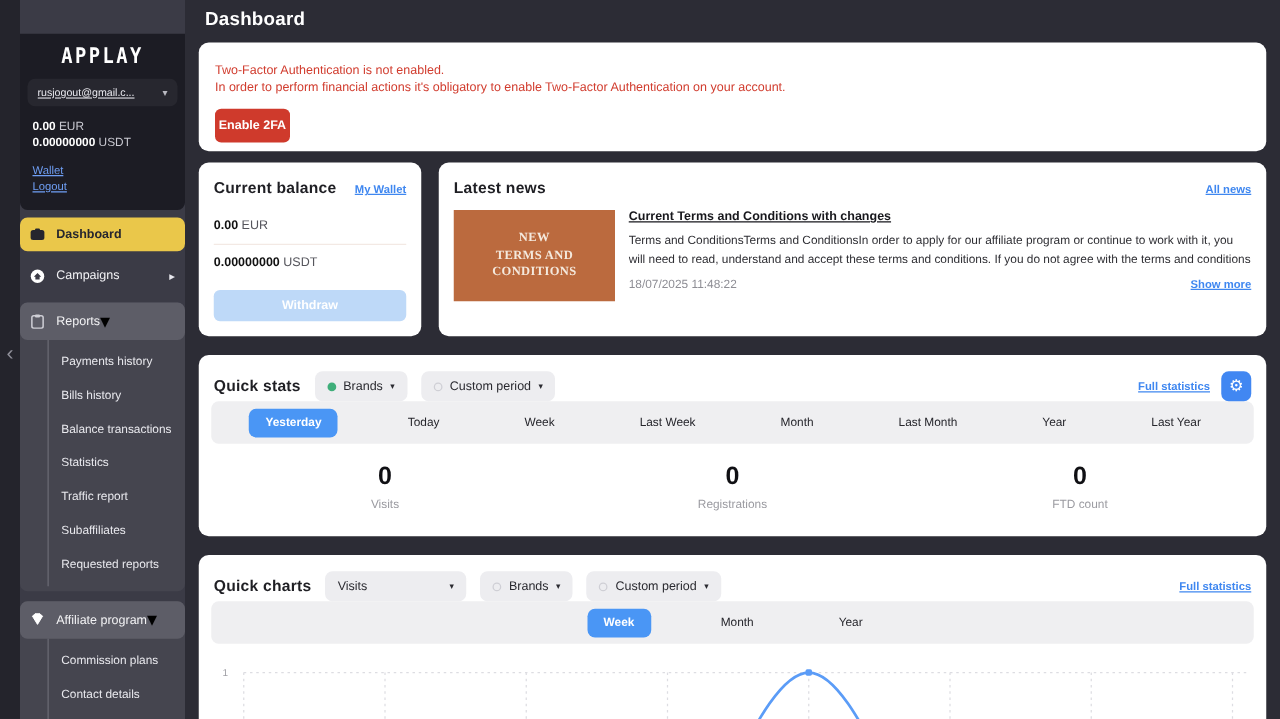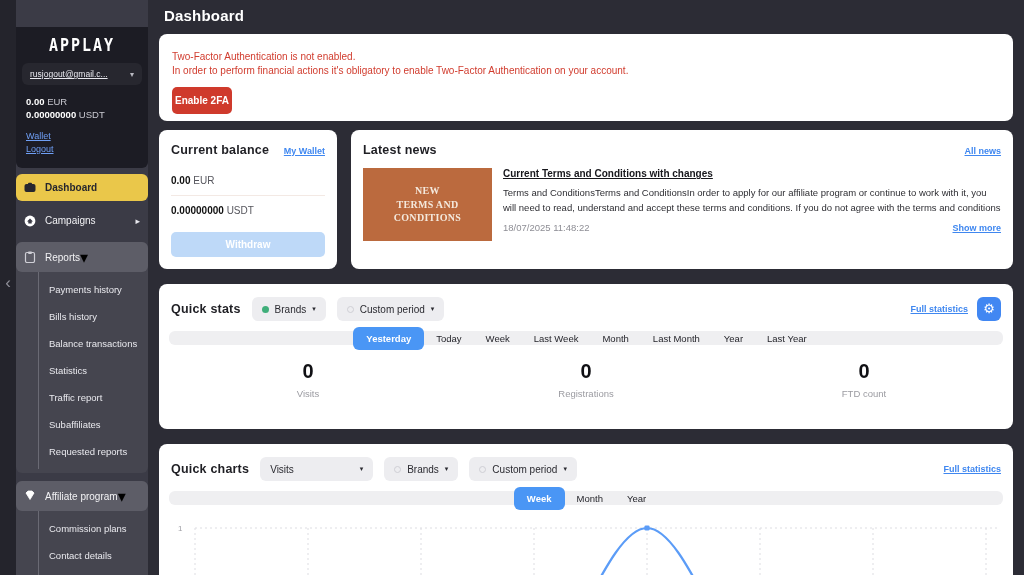--- a/index.html
+++ b/index.html
@@ -89,22 +89,22 @@
   .dot-green { background:#3fae7a; }
   .dot-gray  { background:#ededf0; border:1px solid #cfcfd5; }
   .pill .plbl { font-size:10px; color:#2a2a30; }
   .pill .caret { font-size:7px; color:#2a2a30; }
   .select-wide { width:113px; justify-content:flex-start; }
   .select-wide .plbl { flex:1; }
   .head-spacer { flex:1; }
   .gear-btn { width:24px; height:24px; background:#4187f2; border:none; border-radius:6px;
               color:#fff; font-size:13px; line-height:24px; text-align:center; cursor:pointer; margin-left:9px; }
 
-  .tabbar { margin-top:10px; background:#efeff1; border-radius:6px; height:14px;
-            display:flex; align-items:center; justify-content:center; }
+  .tabbar { background:#efeff1; border-radius:6px; height:34px;
+            display:flex; align-items:center; justify-content:center;gap:44px; }
   .tab { font-size:9.5px; color:#26262c; padding:5px 12px; border-radius:6px; cursor:pointer; white-space:nowrap; }
   .tab.active { background:#4a96f5; color:#ffffff; font-weight:bold; padding:6px 13px; }
 
   .stats-row { display:flex; margin-top:15px; }
   .stat { flex:1; text-align:center; }
   .stat .val { color:#101014; font-size:20px; font-weight:bold; }
   .stat .cap { color:#9b9ba1; font-size:9.5px; margin-top:5px; }
 
   .card-charts { margin-top:15px; height:176px; padding:13px 10px; overflow:hidden; }
   .chart-wrap { position:relative; margin-top:9px; }

